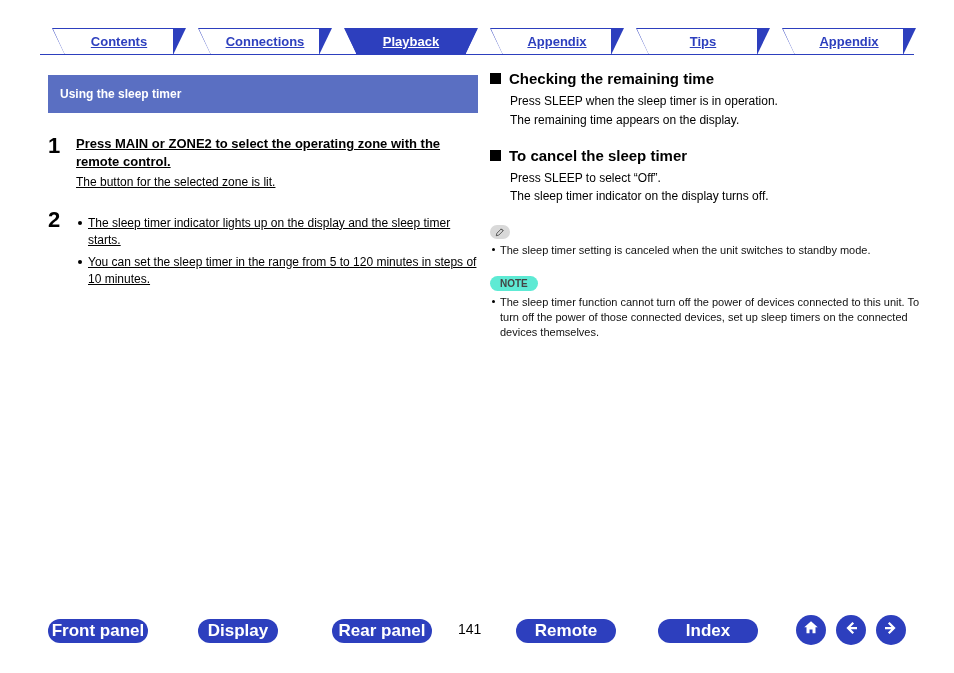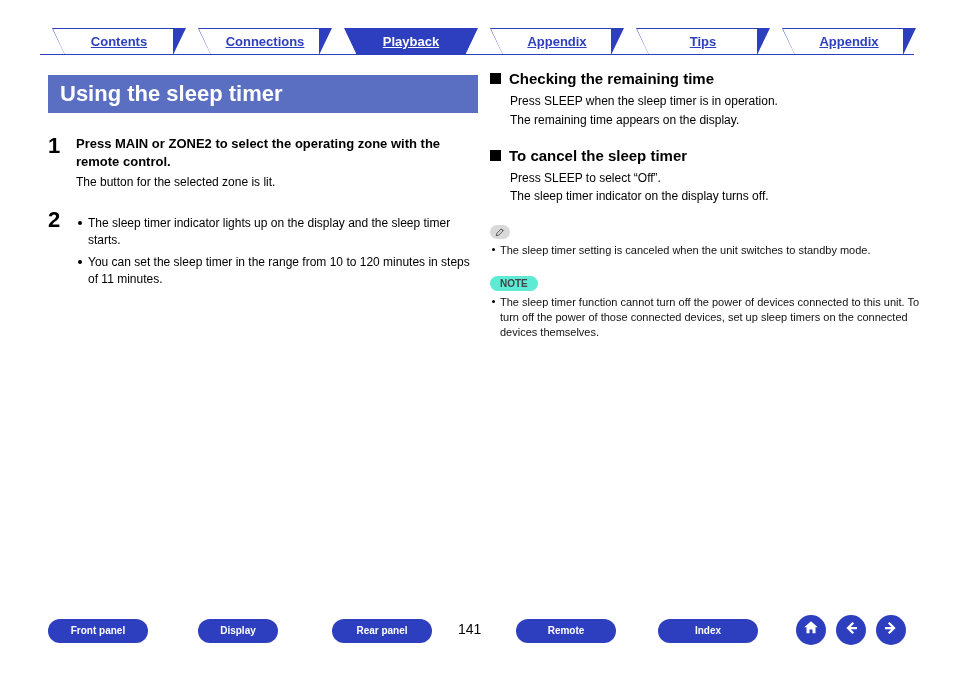--- a/index.html
+++ b/index.html
@@ -29,26 +29,26 @@
   .tab .tri-l { left: -12px; border-right: 12px solid #fff; }
   .tab .tri-r { right: -12px; border-left: 12px solid #fff; }
   .tab.active { background: #2d3fbe; color: #fff; }
   .tab.active .tri-l { border-right-color: #2d3fbe; }
   .tab.active .tri-r { border-left-color: #2d3fbe; }
   .topline { position: absolute; top: 54px; left: 40px; width: 874px; height: 1px; background: #2d3fbe; }
 
   
   .leftcol { position: absolute; top: 75px; left: 48px; width: 430px; }
   .section-title {
-    background: #5a6fc2; color: #fff; font-size: 22px; font-weight: bold;
-    padding: 6px 12px; margin-bottom: 22px;
+    background: #5a6fc2; color: #fff; font-size: 12px; font-weight: bold;
+    padding: 12px 12px; margin-bottom: 22px;
   }
   .step { display: flex; margin-bottom: 18px; }
   .step-num { font-size: 22px; font-weight: bold; width: 28px; flex-shrink: 0; line-height: 1; }
-  .step-body { flex: 1; }
+  .step-body { flex: 1; text-decoration: underline; }
   .step-head { font-size: 13px; font-weight: bold; line-height: 1.35; margin-bottom: 4px; }
   .step-sub  { font-size: 12px; color: #000; line-height: 1.4; }
   .bullets   { list-style: none; margin-top: 6px; }
   .bullets li { font-size: 12px; line-height: 1.45; padding-left: 12px; position: relative; margin-bottom: 4px; }
   .bullets li::before { content: ""; position: absolute; left: 2px; top: 6px; width: 4px; height: 4px; background: #000; border-radius: 50%; }
 
   
   .rightcol { position: absolute; top: 70px; left: 490px; width: 430px; }
   .subsec { margin-bottom: 18px; }
   .subsec h3 { font-size: 15px; font-weight: bold; display: flex; align-items: center; gap: 8px; margin-bottom: 6px; }
@@ -64,21 +64,21 @@
     padding: 2px 10px; border-radius: 9px; margin-bottom: 4px;
   }
   .small-bullets { list-style: none; }
   .small-bullets li { font-size: 11px; line-height: 1.4; padding-left: 10px; position: relative; margin-bottom: 3px; color: #111; }
   .small-bullets li::before { content: ""; position: absolute; left: 2px; top: 5px; width: 3px; height: 3px; background: #000; border-radius: 50%; }
 
   
   .bottom { position: absolute; bottom: 20px; left: 0; width: 954px; height: 38px; }
   .pill {
     position: absolute; top: 4px; height: 24px; line-height: 24px; text-align: center;
-    background: #2d3fbe; color: #fff; font-size: 10px; font-weight: bold;
+    background: #2d3fbe; color: #fff; font-size: 17px; font-weight: bold;
     border-radius: 12px; cursor: pointer;
   }
   .pagenum { position: absolute; top: 6px; font-size: 14px; color: #000; }
   .navicon {
     position: absolute; top: 0; width: 30px; height: 30px; border-radius: 50%;
     background: #2d3fbe; display: flex; align-items: center; justify-content: center; cursor: pointer;
   }
   .navicon svg { width: 18px; height: 18px; fill: #fff; }
   .arrow-svg { stroke: #fff; stroke-width: 3; fill: none; }
 </style>
@@ -104,21 +104,21 @@
       <div class="step-head">Press MAIN or ZONE2 to select the operating zone with the remote control.</div>
       <div class="step-sub">The button for the selected zone is lit.</div>
     </div>
   </div>
 
   <div class="step">
     <div class="step-num">2</div>
     <div class="step-body">
       <ul class="bullets">
         <li>The sleep timer indicator lights up on the display and the sleep timer starts.</li>
-        <li>You can set the sleep timer in the range from 10 to 120 minutes in steps of 11 minutes.</li>
+        <li>You can set the sleep timer in the range from 5 to 120 minutes in steps of 10 minutes.</li>
       </ul>
     </div>
   </div>
 </div>
 
 <div class="rightcol">
 
   <div class="subsec">
     <h3>
         <span class="sq"></span>

